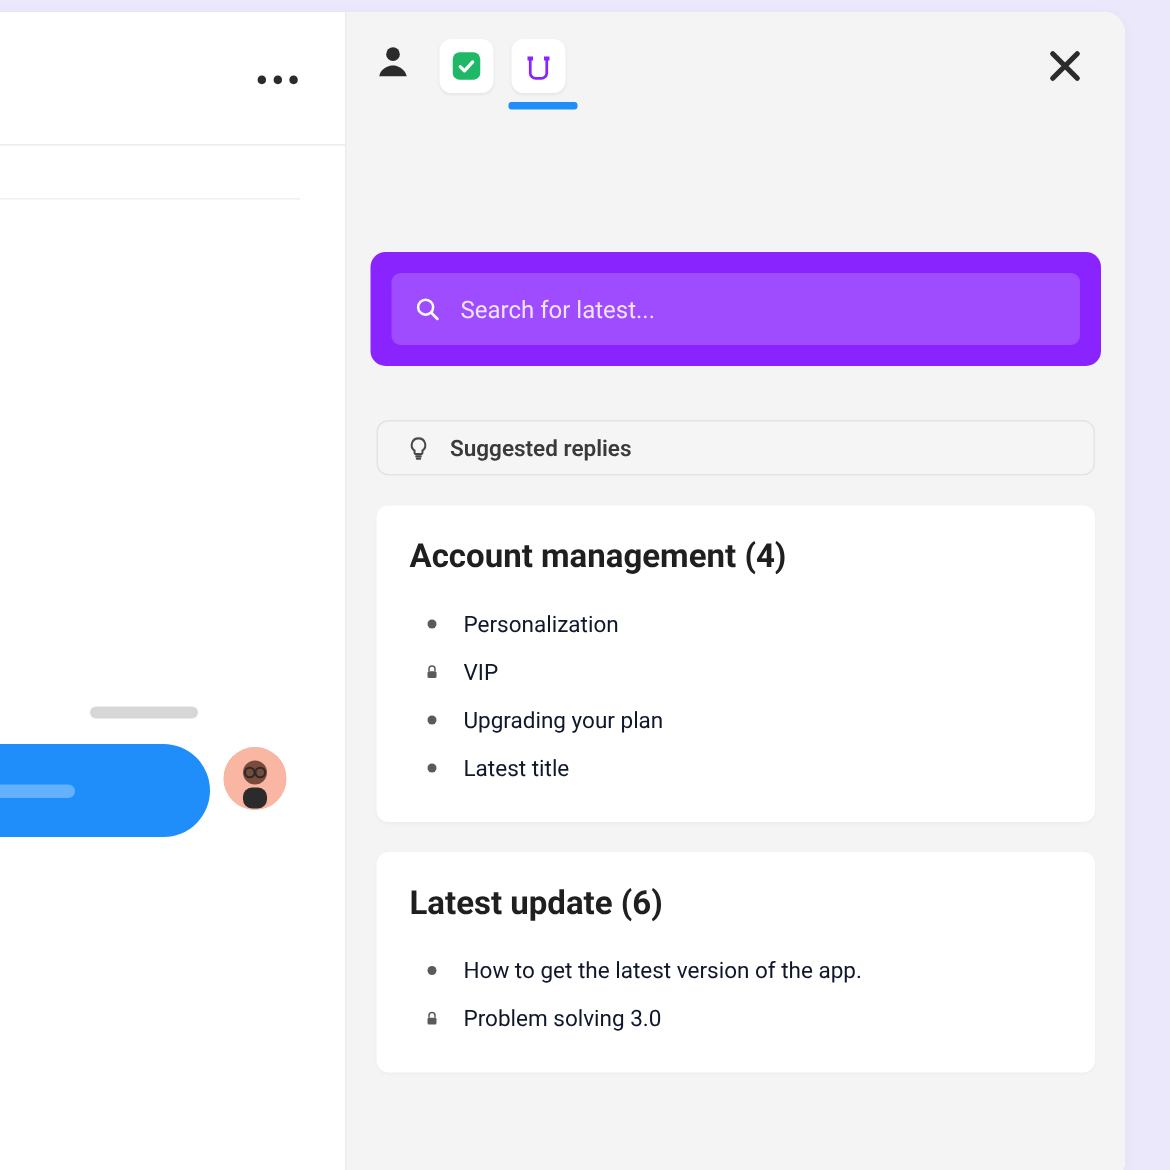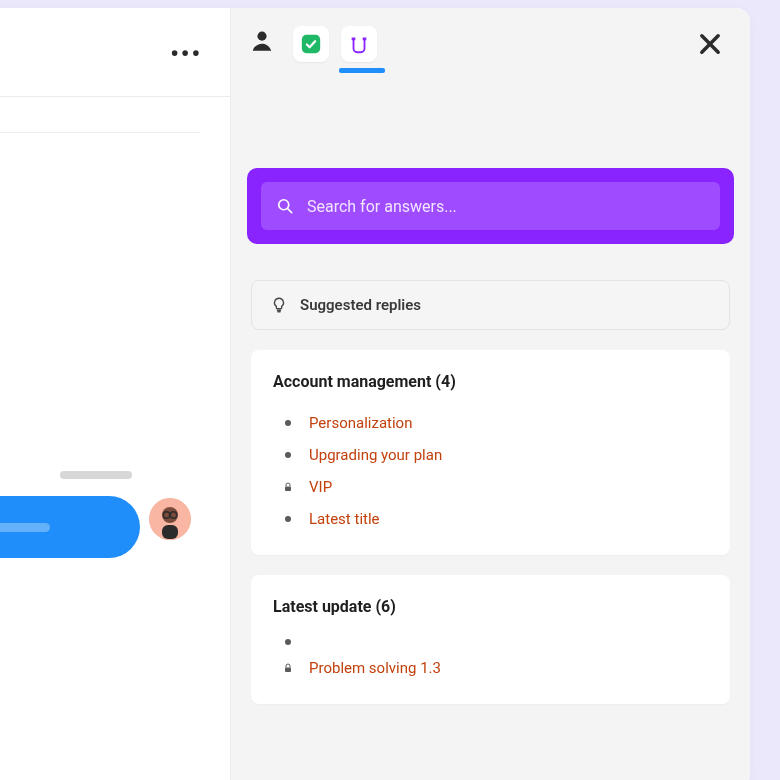--- a/index.html
+++ b/index.html
@@ -165,41 +165,41 @@
   .search-field svg { width: 20px; height: 20px; margin-right: 12px; flex-shrink:0; }
   .search-placeholder {
     color: rgba(255,255,255,0.85);
     font-size: 16px;
   }
   .suggested-row {
     margin: 36px 20px 0 20px;
     border: 1px solid #e3e3e3;
     border-radius: 8px;
     background: #f5f5f5;
-    height: 50px;
+    height: 37px;
     display: flex;
     align-items: center;
     padding: 0 18px;
     cursor: pointer;
   }
   .suggested-row svg { width: 18px; height: 18px; margin-right: 12px; flex-shrink:0; }
   .suggested-label {
     font-size: 15px;
     font-weight: 600;
     color: #3a3a3a;
   }
   .card {
     margin: 20px 20px 0 20px;
     background: #fff;
     border-radius: 8px;
     padding: 22px 22px 20px 22px;
     box-shadow: 0 1px 2px rgba(0,0,0,0.03);
   }
   .card-title {
-    font-size: 16px;
+    font-size: 22px;
     font-weight: 700;
     color: #1f1f1f;
     margin-bottom: 16px;
   }
   .article-row {
     display: flex;
     align-items: center;
     padding: 7px 0 7px 8px;
     cursor: pointer;
   }
@@ -208,21 +208,21 @@
     margin-right: 14px;
     flex-shrink: 0;
     display: flex; align-items: center; justify-content: center;
   }
   .bullet-dot .dot {
     width: 6px; height: 6px; border-radius: 50%; background: #5a5a5a;
   }
   .bullet-dot svg { width: 12px; height: 12px; }
   .article-label {
     font-size: 15px;
-    color: #c2410c;
+    color: #0f172a;
   }
 </style>
 </head>
 <body>
 
 <div class="stage">
 
   <div class="chat-area">
     <div class="more-button">•••</div>
     <div class="thin-line"></div>
@@ -267,21 +267,21 @@
         </svg>
       </div>
     </div>
 
     <div class="search-banner">
       <div class="search-field">
         <svg viewBox="0 0 24 24">
           <circle cx="10.5" cy="10.5" r="6" fill="none" stroke="#fff" stroke-width="2"></circle>
           <line x1="15" y1="15" x2="20" y2="20" stroke="#fff" stroke-width="2" stroke-linecap="round"></line>
         </svg>
-        <span class="search-placeholder">Search for answers...</span>
+        <span class="search-placeholder">Search for latest...</span>
       </div>
     </div>
 
     <div class="suggested-row">
       <svg viewBox="0 0 24 24">
         <path d="M12 3a6 6 0 0 0-3.5 10.9V16a1 1 0 0 0 1 1h5a1 1 0 0 0 1-1v-2.1A6 6 0 0 0 12 3z" fill="none" stroke="#4a4a4a" stroke-width="1.8"></path>
         <line x1="10" y1="19" x2="14" y2="19" stroke="#4a4a4a" stroke-width="1.8" stroke-linecap="round"></line>
         <line x1="10.5" y1="21" x2="13.5" y2="21" stroke="#4a4a4a" stroke-width="1.8" stroke-linecap="round"></line>
       </svg>
       <span class="suggested-label">Suggested replies</span>
@@ -290,53 +290,54 @@
     <div class="card">
       <div class="card-title">Account management (4)</div>
       <div class="article-row">
         <span class="bullet-dot">
             <span class="dot"></span>
           </span>
         <span class="article-label">Personalization</span>
       </div>
       <div class="article-row">
         <span class="bullet-dot">
-            <span class="dot"></span>
-          </span>
-        <span class="article-label">Upgrading your plan</span>
-      </div>
-      <div class="article-row">
-        <span class="bullet-dot">
           <svg viewBox="0 0 24 24">
               <rect x="6" y="11" width="12" height="9" rx="2" fill="#5a5a5a"></rect>
               <path d="M8 11V8a4 4 0 0 1 8 0v3" fill="none" stroke="#5a5a5a" stroke-width="2"></path>
             </svg>
         </span>
         <span class="article-label">VIP</span>
       </div>
       <div class="article-row">
         <span class="bullet-dot">
             <span class="dot"></span>
           </span>
+        <span class="article-label">Upgrading your plan</span>
+      </div>
+      <div class="article-row">
+        <span class="bullet-dot">
+            <span class="dot"></span>
+          </span>
         <span class="article-label">Latest title</span>
       </div>
     </div>
 
     <div class="card">
       <div class="card-title">Latest update (6)</div>
       <div class="article-row">
         <span class="bullet-dot">
             <span class="dot"></span>
           </span>
+        <span class="article-label">How to get the latest version of the app.</span>
       </div>
       <div class="article-row">
         <span class="bullet-dot">
           <svg viewBox="0 0 24 24">
               <rect x="6" y="11" width="12" height="9" rx="2" fill="#5a5a5a"></rect>
               <path d="M8 11V8a4 4 0 0 1 8 0v3" fill="none" stroke="#5a5a5a" stroke-width="2"></path>
             </svg>
         </span>
-        <span class="article-label">Problem solving 1.3</span>
+        <span class="article-label">Problem solving 3.0</span>
       </div>
     </div>
 
   </div>
 </div>
 
 </body></html>

